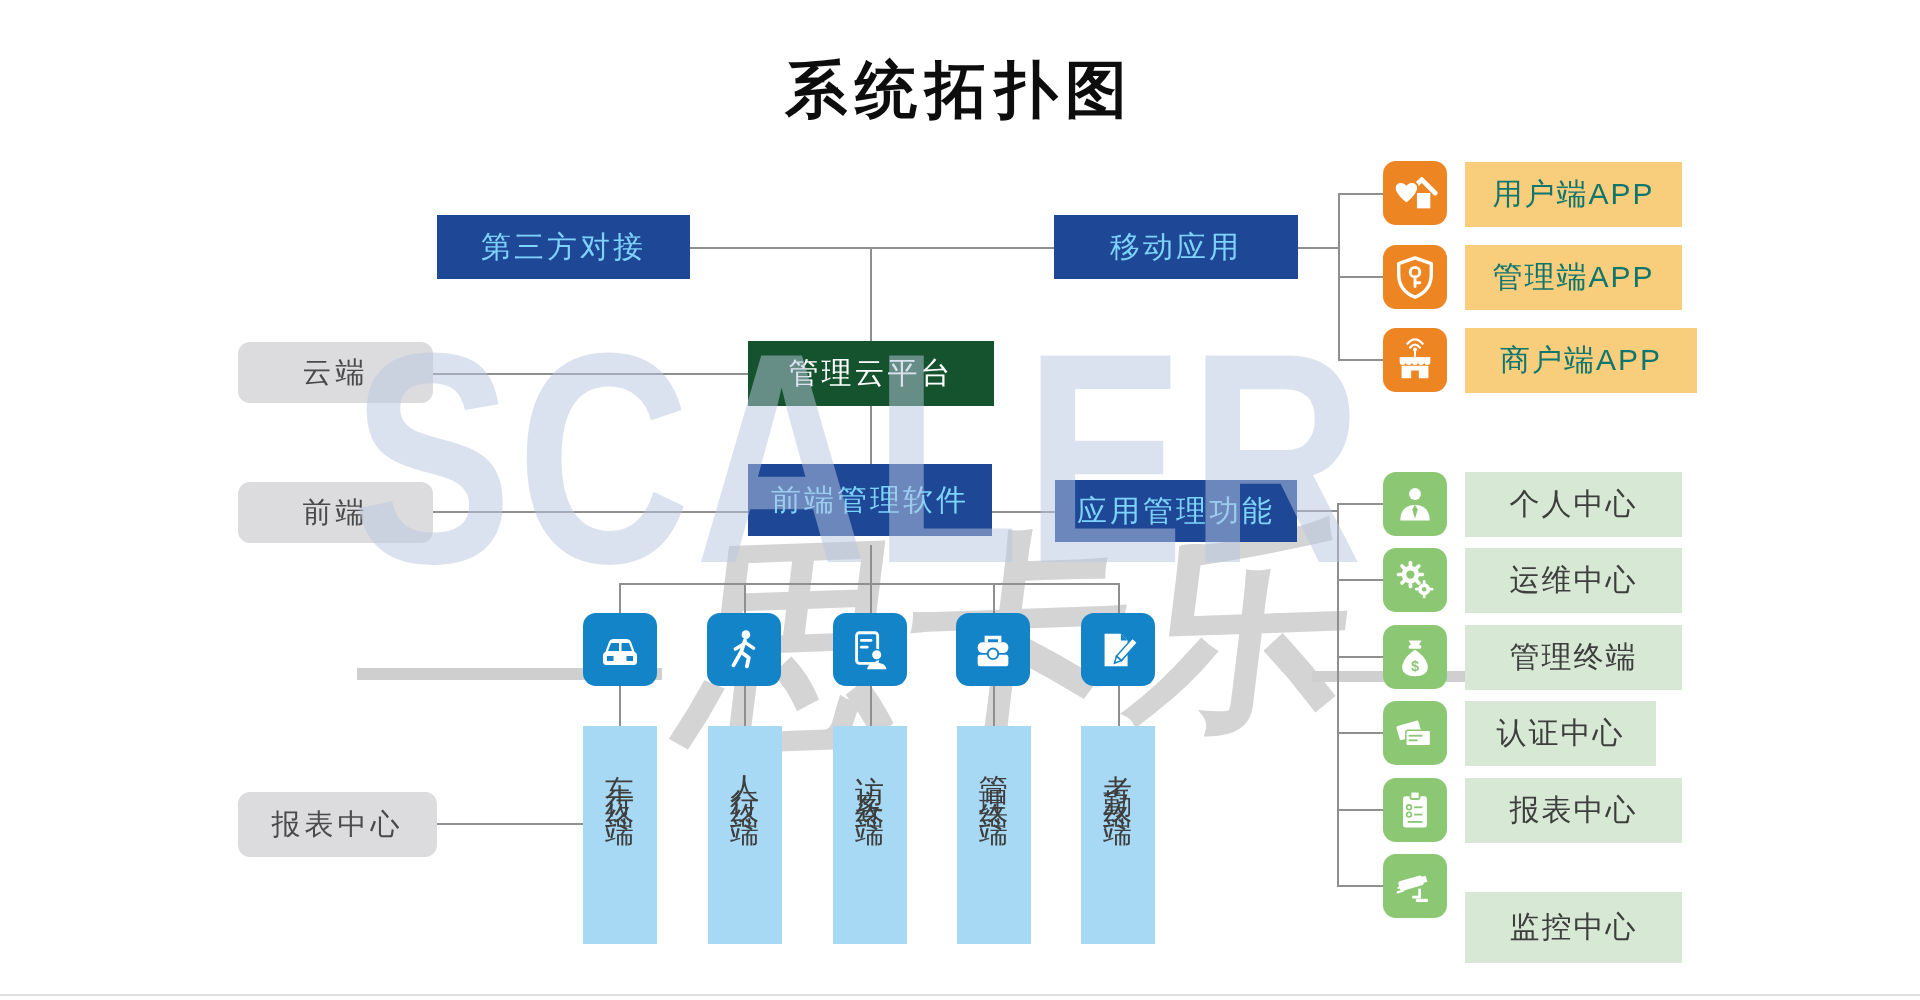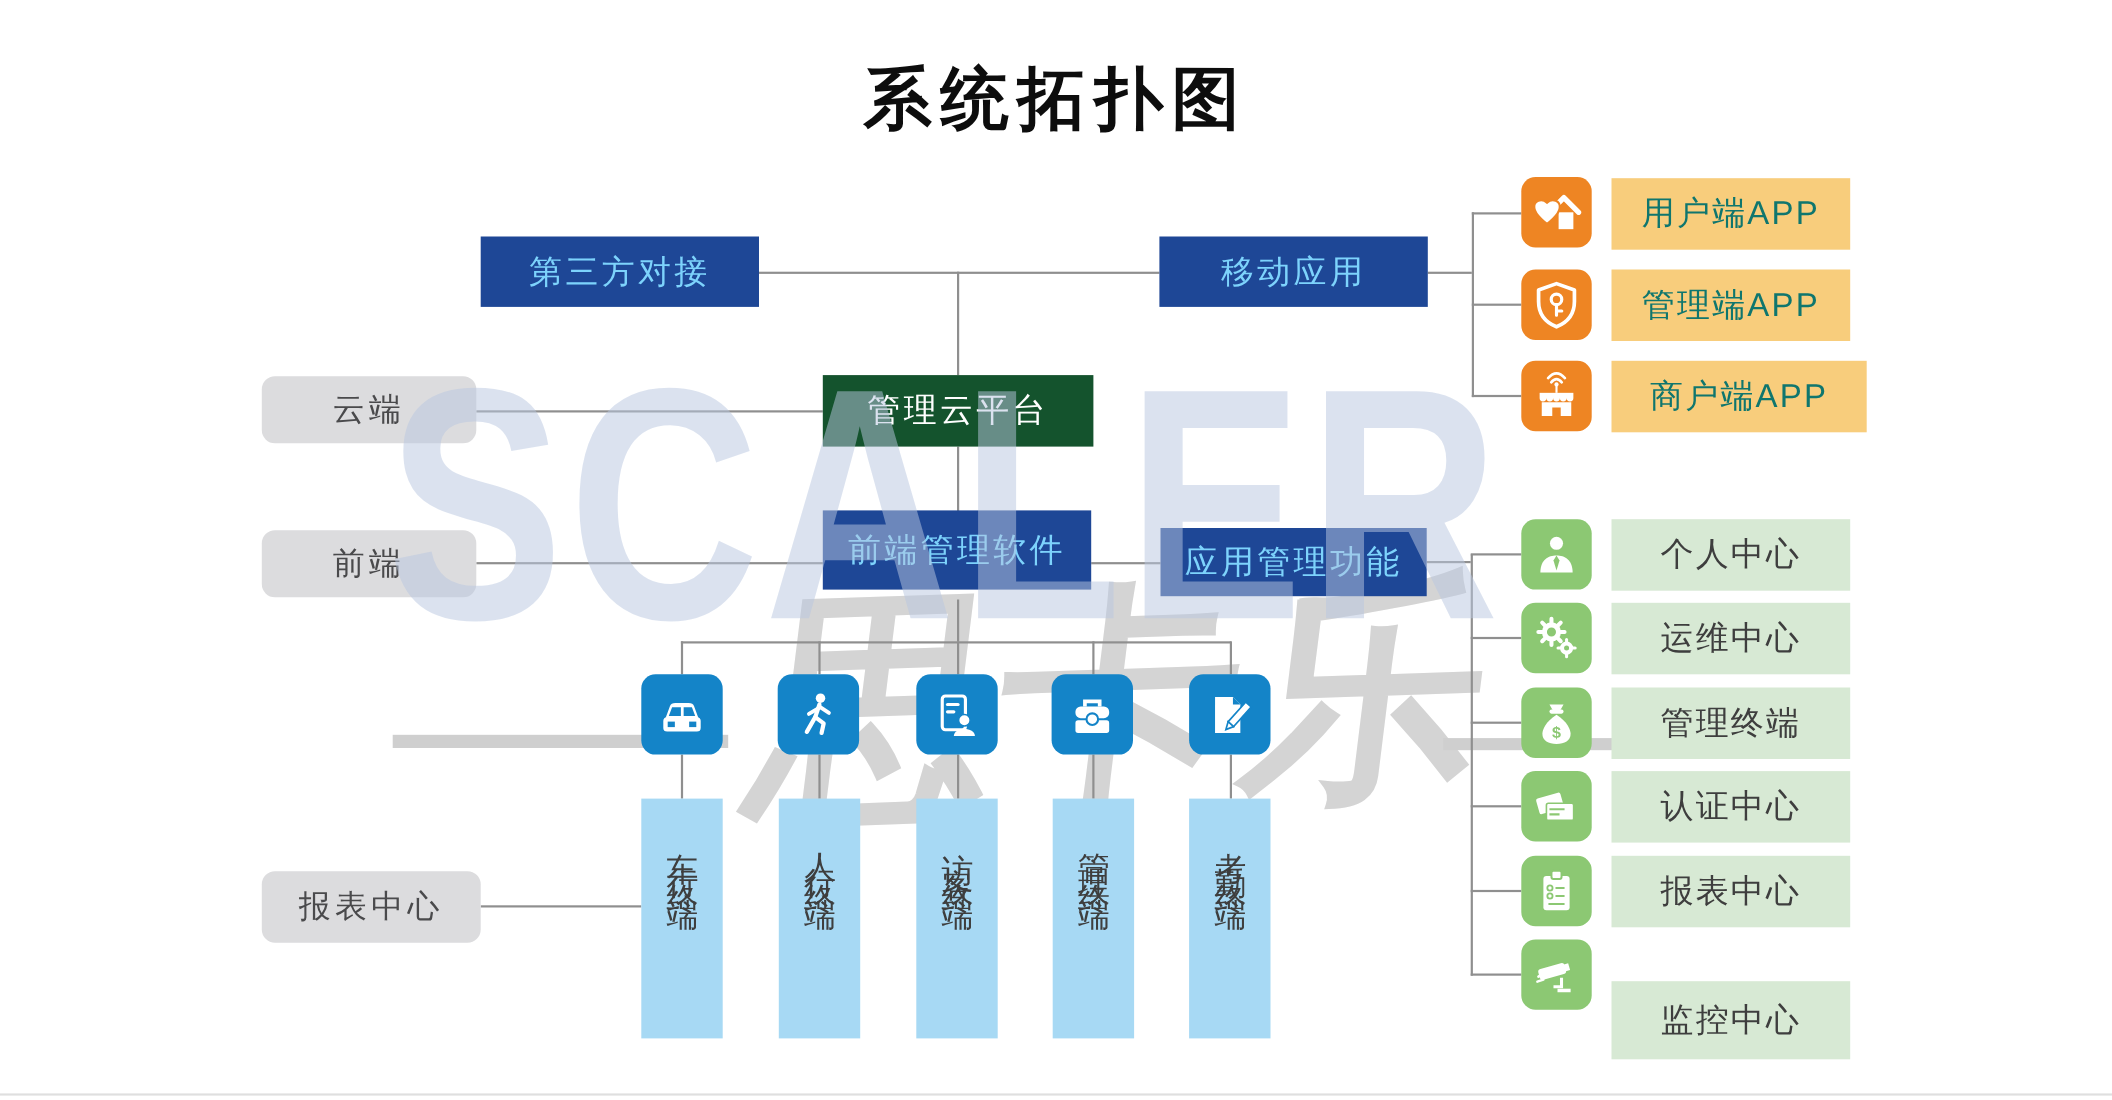--- a/index.html
+++ b/index.html
@@ -194,21 +194,21 @@
     <div class="tile green" style="left:1383px;top:701px;">
       <svg width="44" height="44" viewBox="0 0 48 48">
         <g transform="rotate(-16 18 21)">
             <rect x="5" y="13" width="25" height="16" rx="2" fill="#fff"></rect>
           </g>
         <rect x="14" y="21" width="27" height="17" rx="2" fill="#fff" stroke="#8cc873" stroke-width="1.6"></rect>
         <line x1="17" y1="27" x2="32" y2="27" stroke="#8cc873" stroke-width="2"></line>
         <line x1="17" y1="32" x2="27" y2="32" stroke="#8cc873" stroke-width="2"></line>
       </svg>
     </div>
-    <div class="box greenb" style="left:1465px;top:701px;width:217px;height:65px;">
+    <div class="box greenb" style="left:1465px;top:701px;width:191px;height:65px;">
         <span>认证中心</span>
       </div>
 
     <div class="tile green" style="left:1383px;top:778px;">
       <svg width="44" height="44" viewBox="0 0 48 48">
         <rect x="11" y="9" width="26" height="34" rx="3" fill="#fff"></rect>
         <rect x="19" y="4" width="10" height="8" rx="2" fill="#fff" stroke="#8cc873" stroke-width="2"></rect>
         <circle cx="17.5" cy="21" r="2.6" fill="none" stroke="#8cc873" stroke-width="1.8"></circle>
         <circle cx="17.5" cy="29" r="2.6" fill="none" stroke="#8cc873" stroke-width="1.8"></circle>
         <line x1="23" y1="21" x2="32" y2="21" stroke="#8cc873" stroke-width="2"></line>

